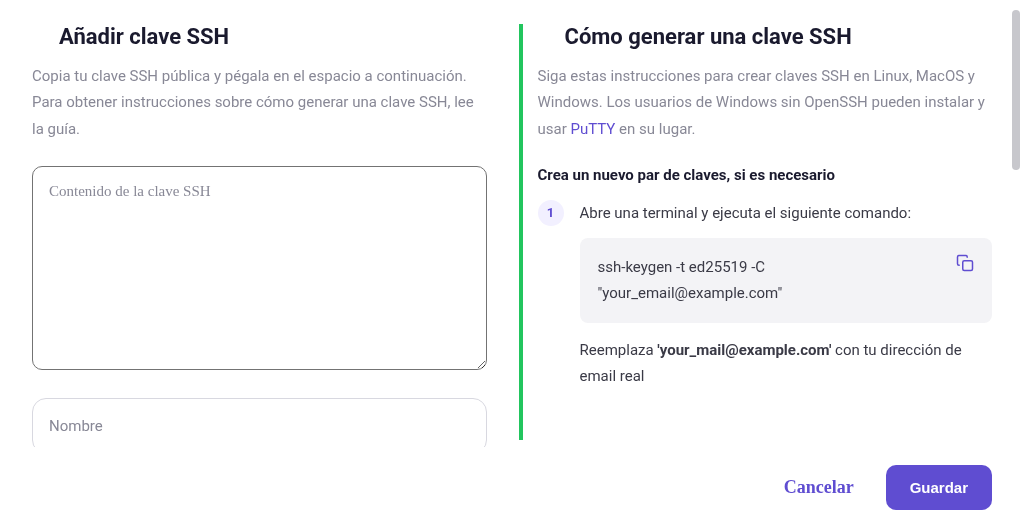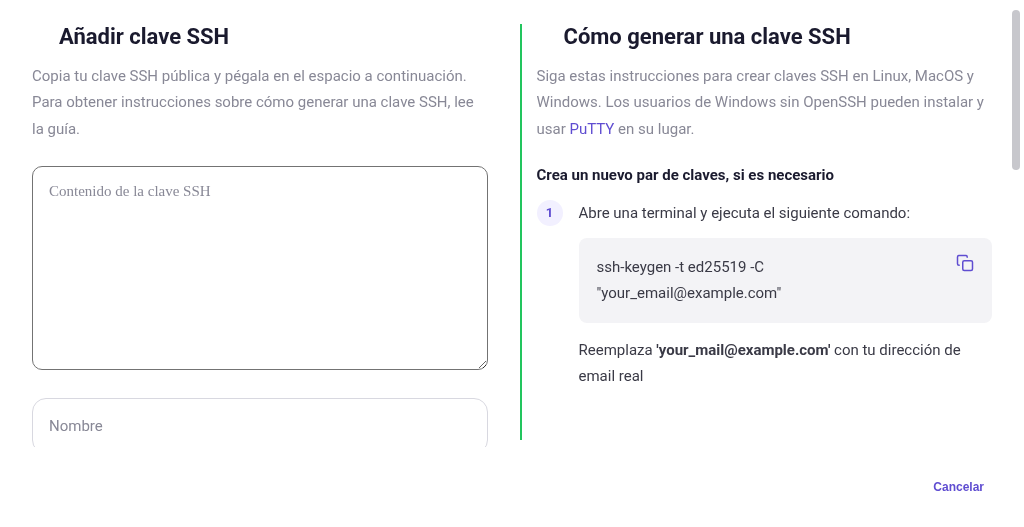--- a/index.html
+++ b/index.html
@@ -21,21 +21,21 @@
       padding: 24px 32px 0 32px;
       gap: 0;
     }
     .left-panel {
       flex: 1;
       padding-right: 32px;
     }
     .right-panel {
       flex: 1;
       padding-left: 15px;
-      border-left: 2px solid #22c55e;
+      border-left: 4px solid #22c55e;
       overflow-y: auto;
       height: 416px;
     }
     .scrollbar-track {
       position: absolute;
       right: 4px;
       top: 10px;
       width: 8px;
       height: 400px;
       background: transparent;
@@ -165,24 +165,25 @@
       align-items: center;
       justify-content: flex-end;
       gap: 24px;
       padding-right: 32px;
       background: #ffffff;
     }
     .btn-cancel {
       background: transparent;
       border: none;
       color: #5f4dd1;
-      font-size: 12px;
+      font-size: 18px;
       font-weight: 700;
       cursor: pointer;
       padding: 12px 8px;
+      font-family: Liberation Serif, serif;
     }
     .btn-save {
       background: #5f4dd1;
       border: none;
       color: #ffffff;
       font-size: 15px;
       font-weight: 700;
       cursor: pointer;
       padding: 14px 24px;
       border-radius: 10px;
@@ -226,13 +227,14 @@
     </div>
   </div>
 </div>
 
 <div class="scrollbar-track">
   <div class="scrollbar-thumb"></div>
 </div>
 
 <div class="footer">
   <button class="btn-cancel">Cancelar</button>
+  <button class="btn-save">Guardar</button>
 </div>
 
 </body></html>

